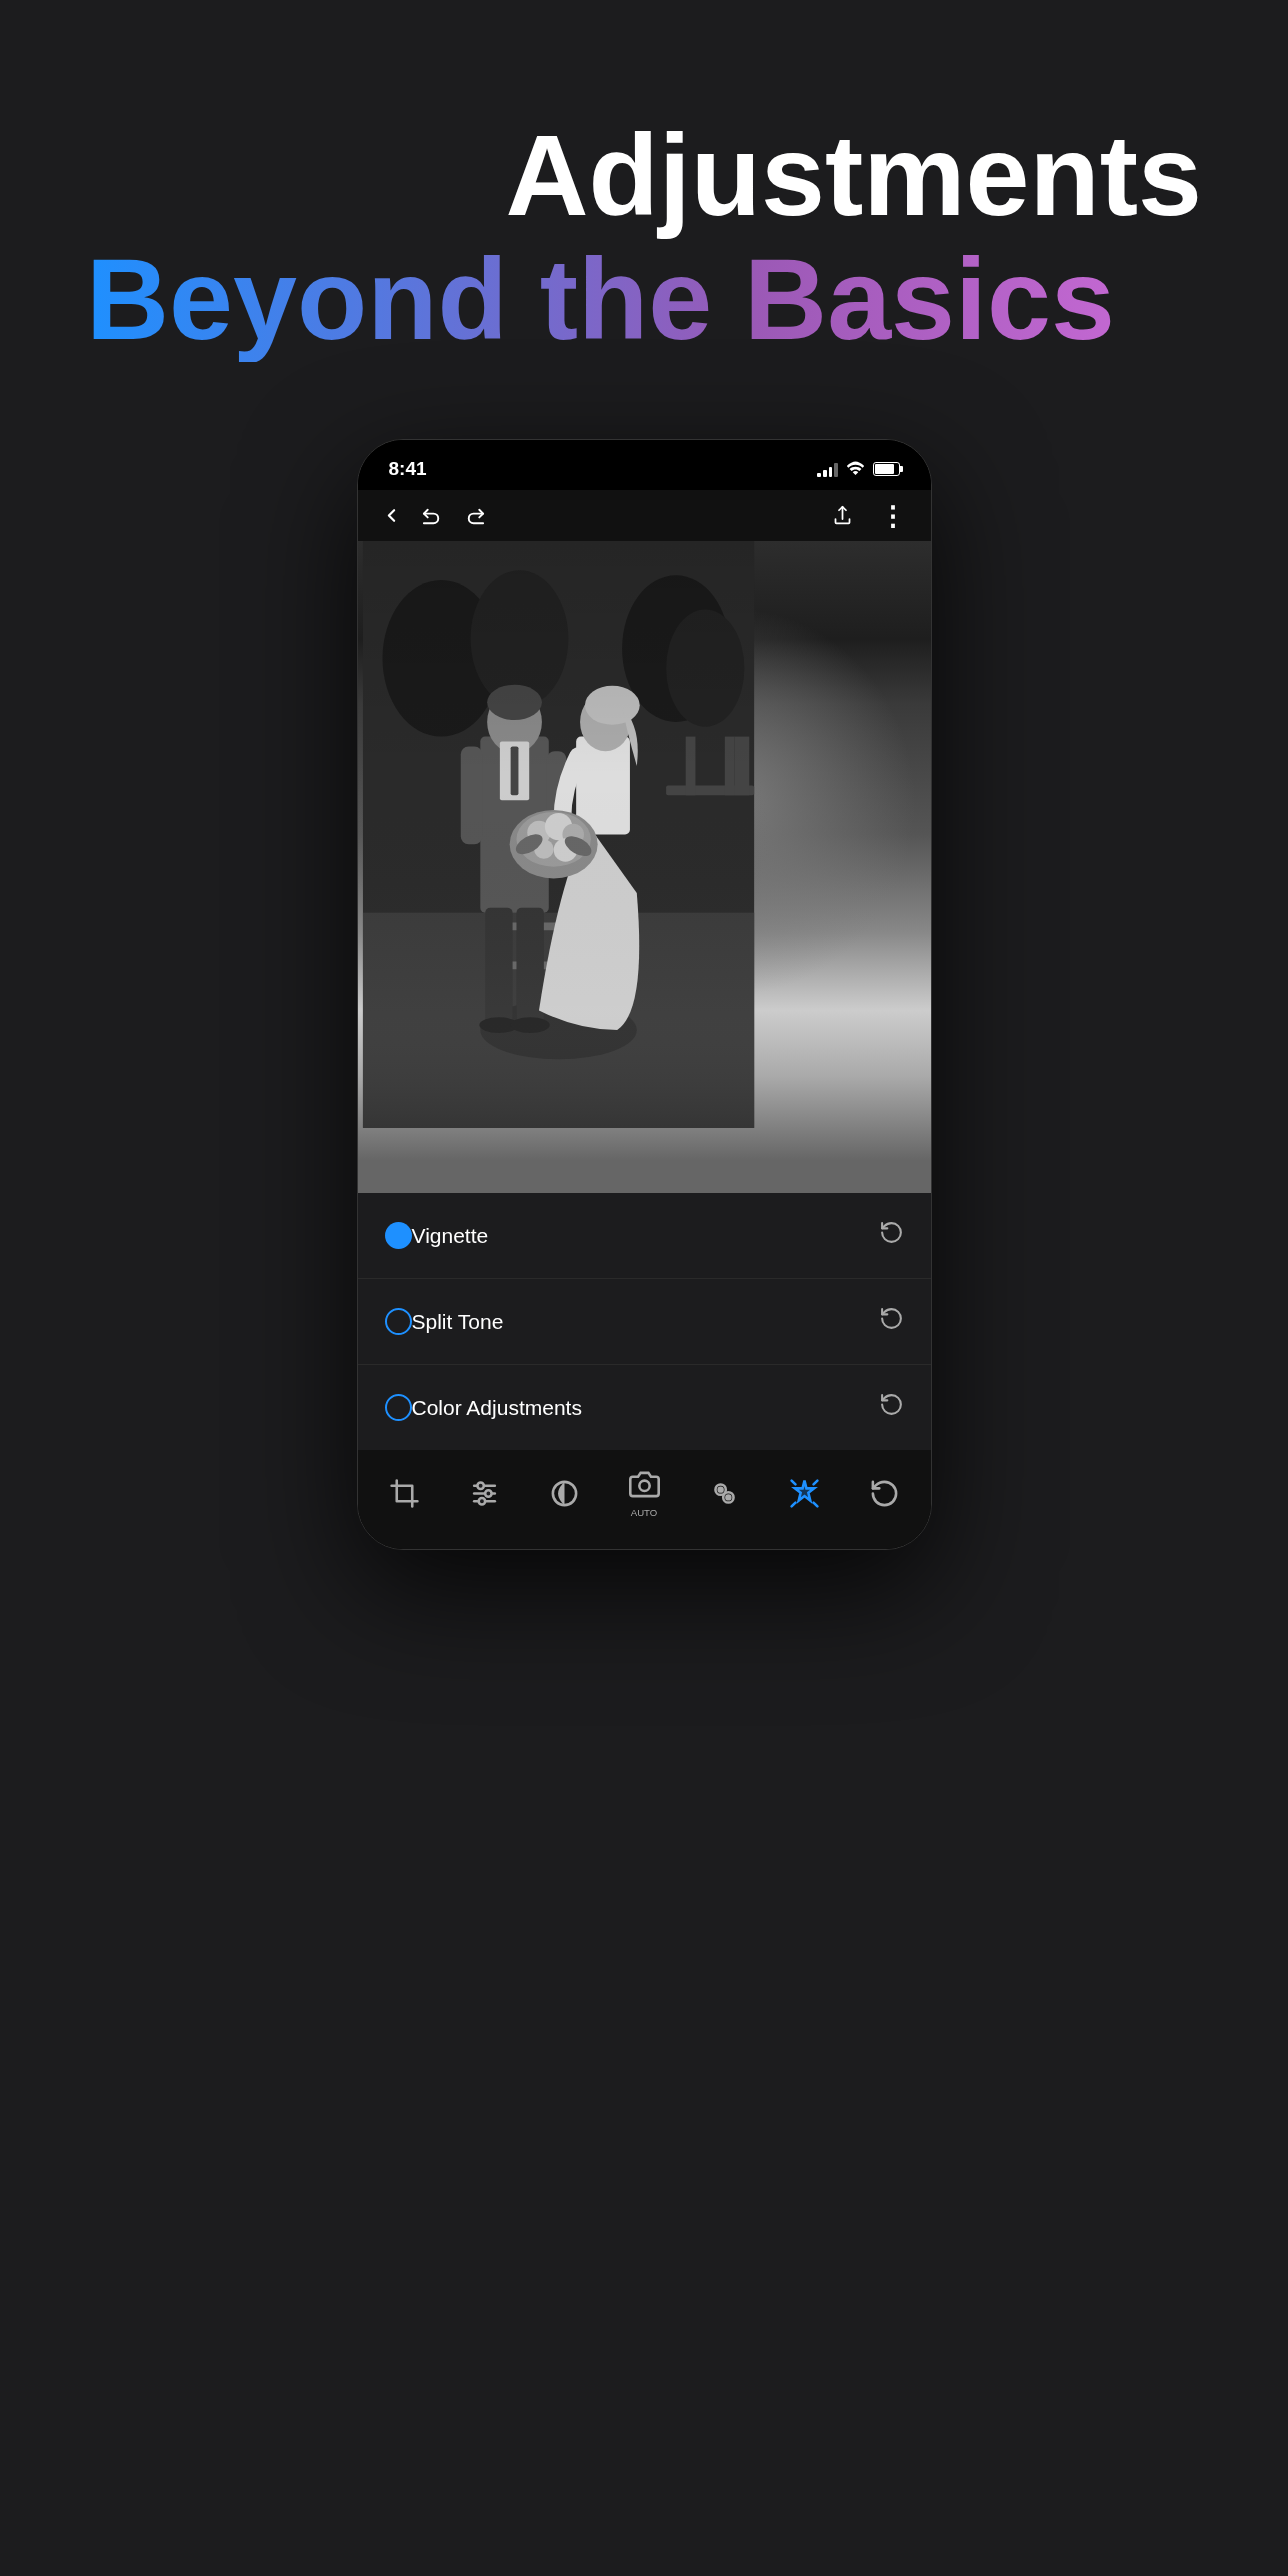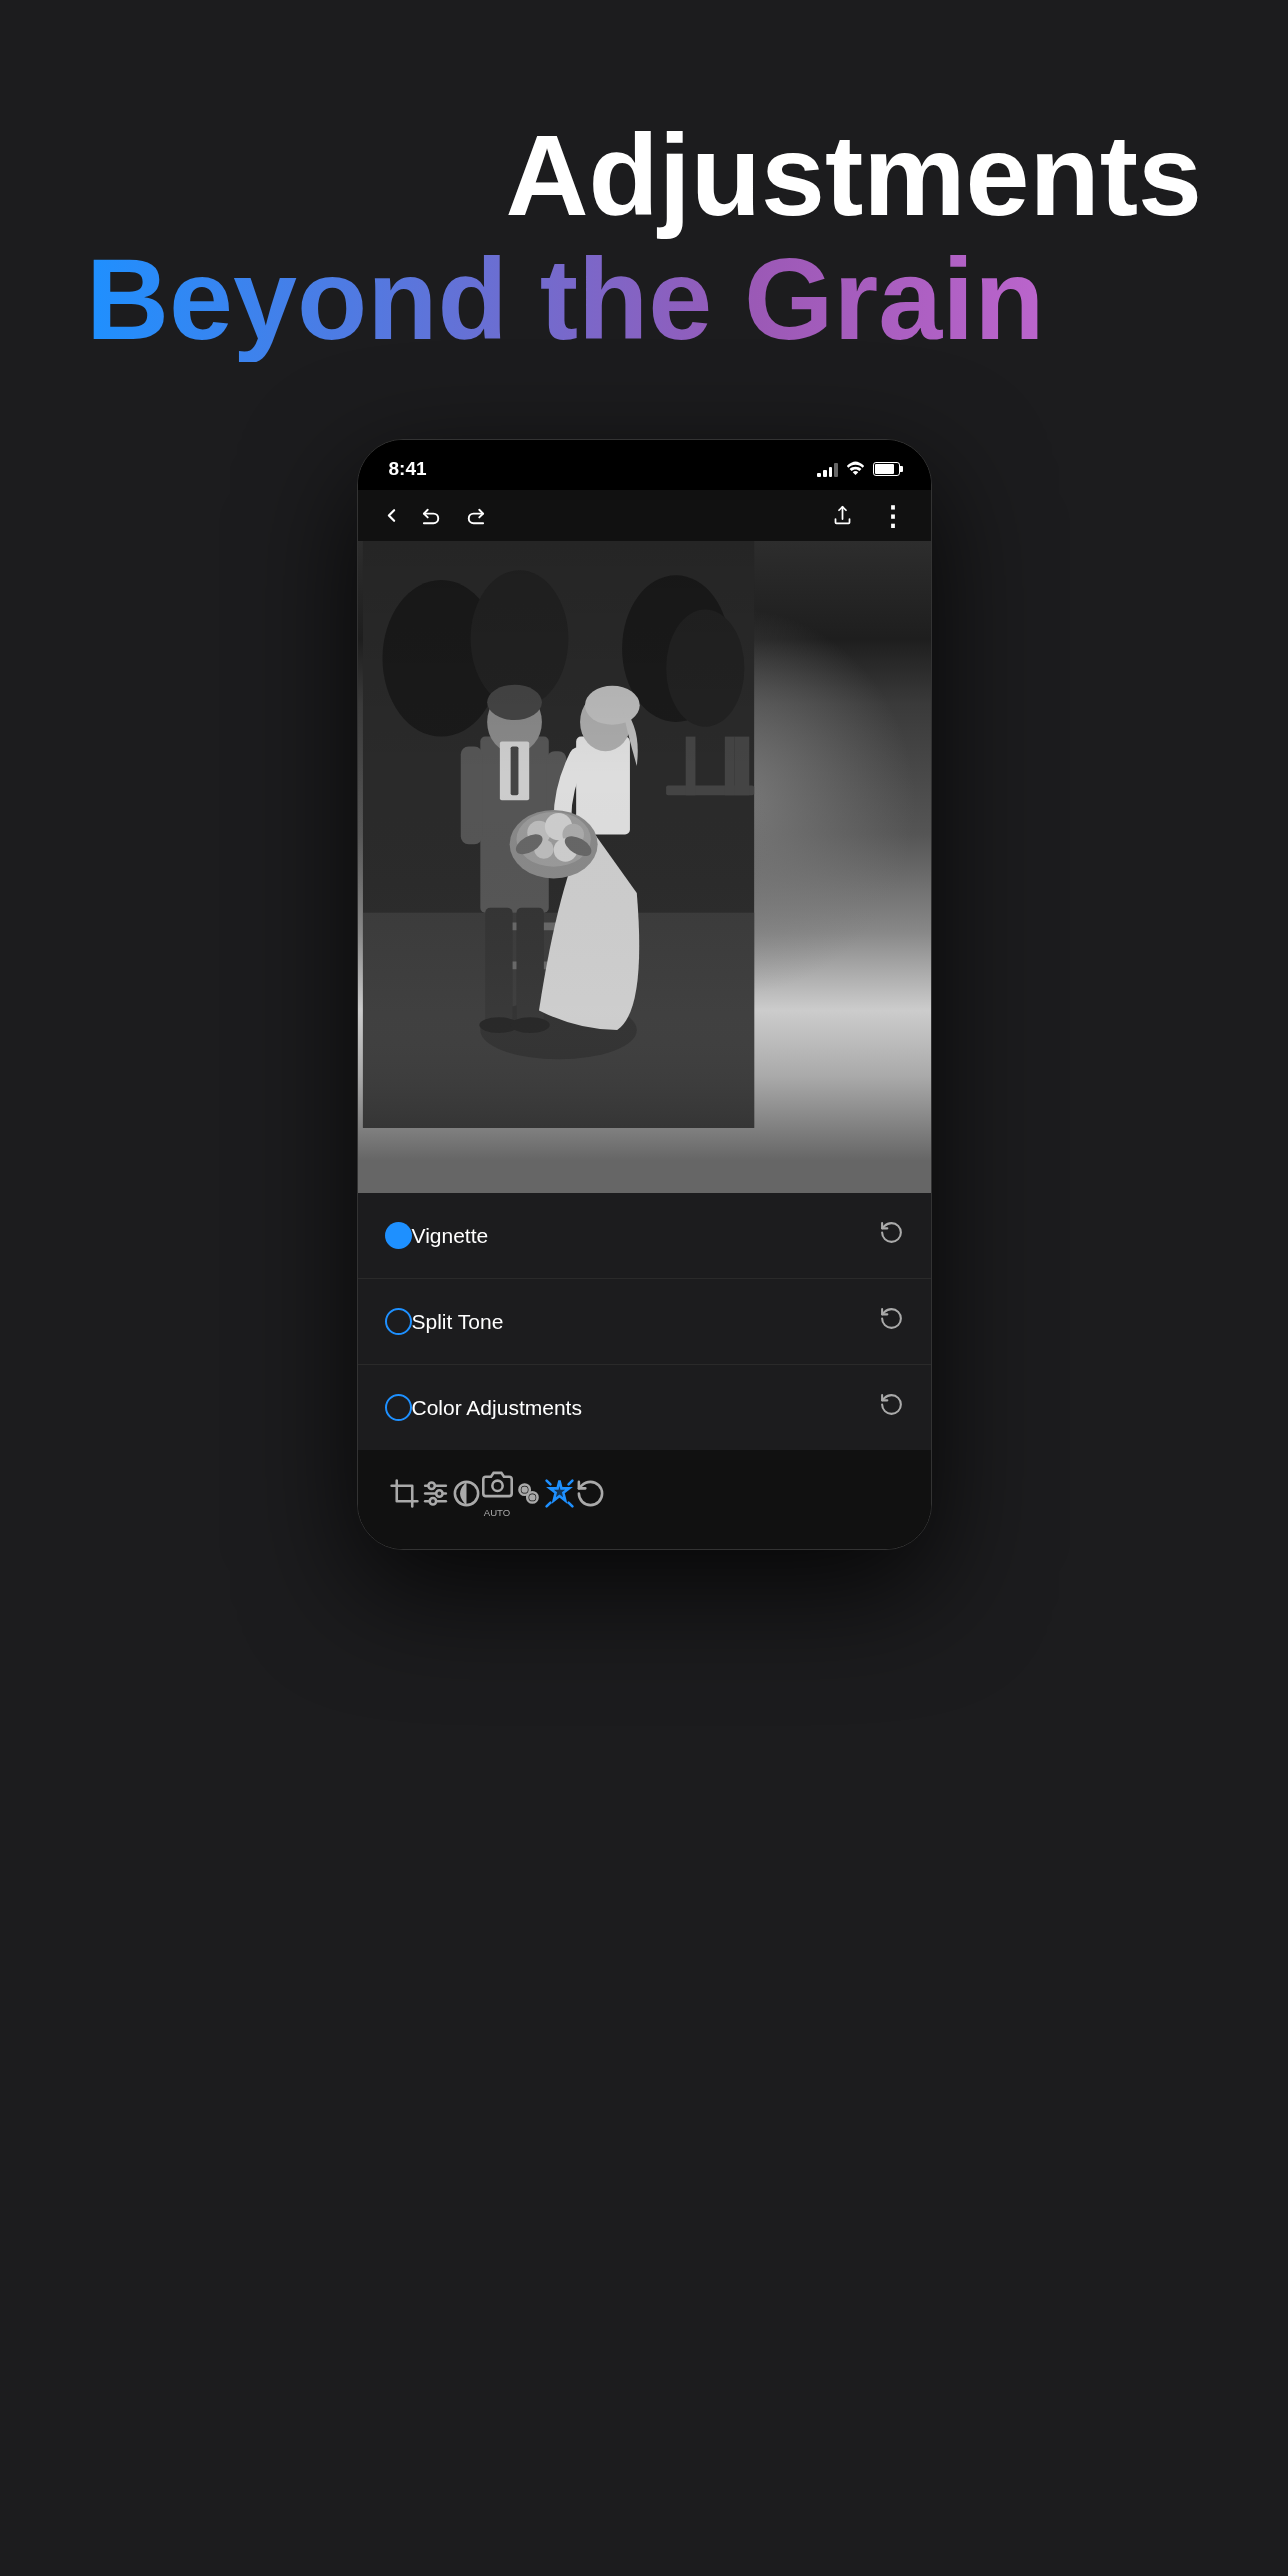--- a/index.html
+++ b/index.html
@@ -218,20 +218,21 @@
     .adj-reset {
       color: #aaa;
       font-size: 23px;
     }
 
     
     .bottom-toolbar {
       background: #111;
       display: flex;
       align-items: center;
+      justify-content: space-between;
       padding: 19px 31px 31px;
     }
 
     .bottom-btn {
       display: flex;
       flex-direction: column;
       align-items: center;
       gap: 3.8px;
       color: #aaa;
       font-size: 9.6px;
@@ -251,21 +252,21 @@
       margin-top: 2.9px;
     }
   </style>
 </head>
 <body>
 
 <div class="page-container">
 
   <div class="hero-section">
     <div class="hero-title-line1">Adjustments</div>
-    <div class="hero-title-line2">Beyond the Grain</div>
+    <div class="hero-title-line2">Beyond the Basics</div>
   </div>
 
   <div class="phone-mockup">
 
     <div class="status-bar">
       <span class="status-time">8:41</span>
       <div class="status-icons">
         <div class="signal-bars">
           <div class="signal-bar" style="height:3.8px"></div>
           <div class="signal-bar" style="height:6.7px"></div>

